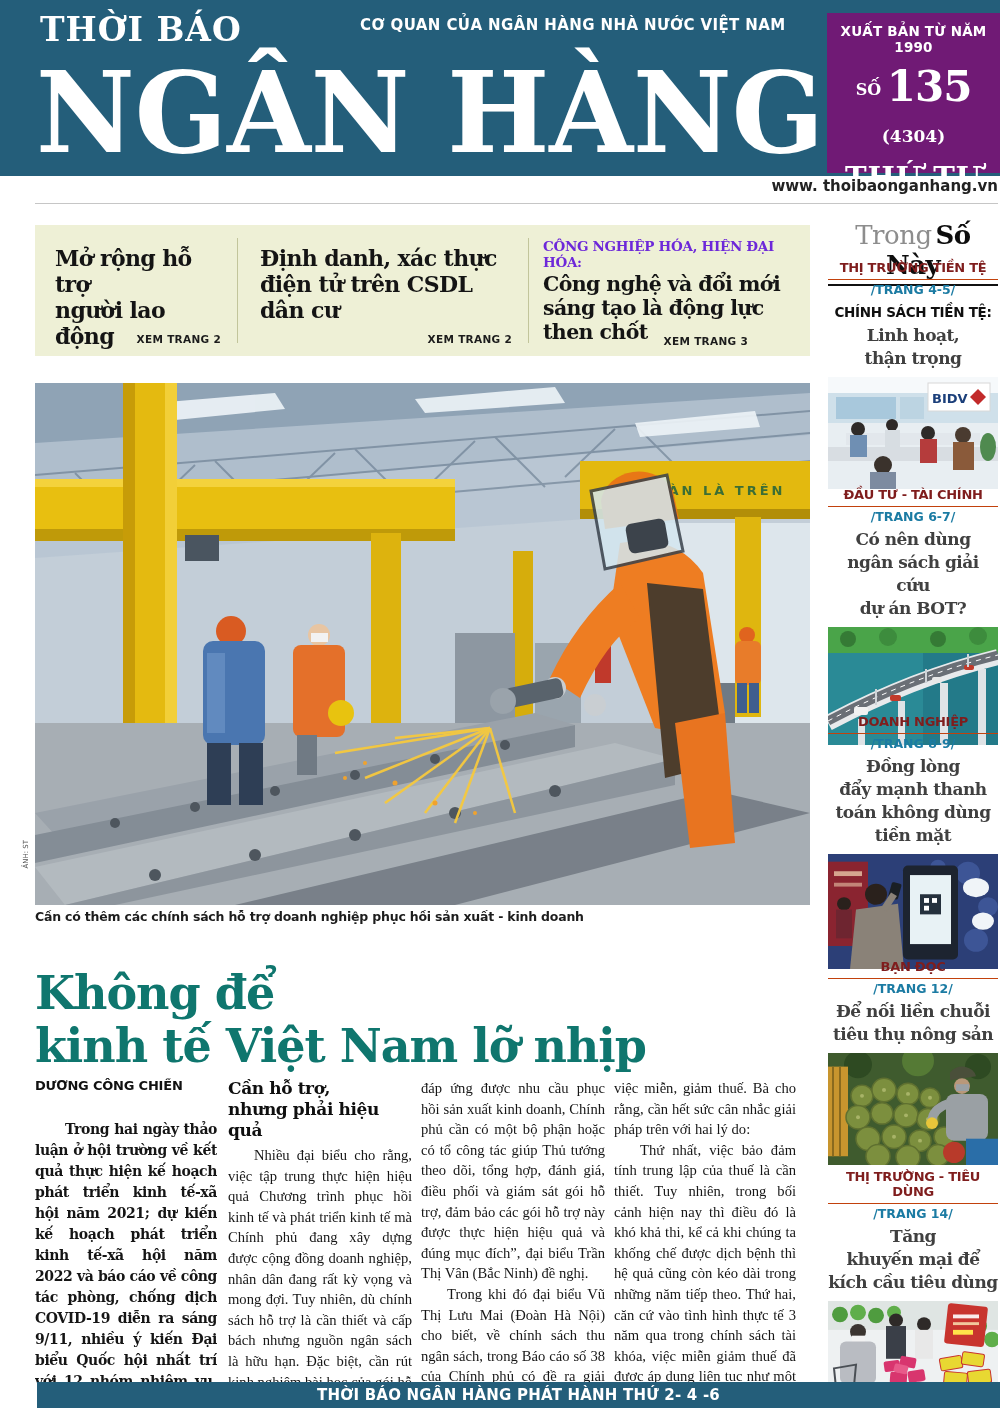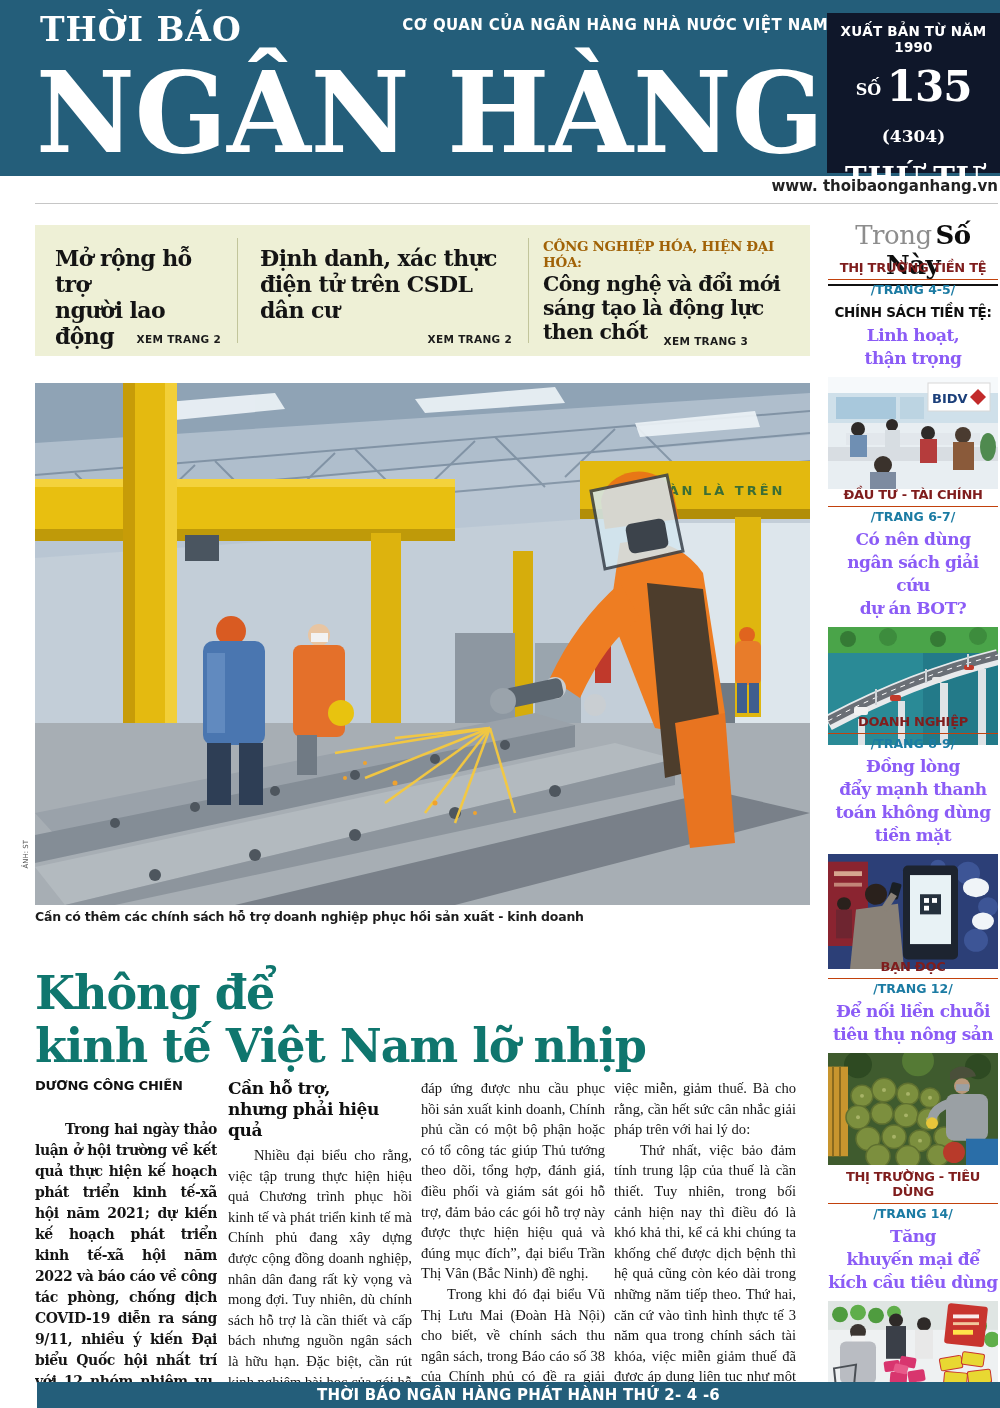--- a/index.html
+++ b/index.html
@@ -4,24 +4,24 @@
 <style>
   html,body{margin:0;padding:0;background:#fff;}
   .page{position:relative;width:1000px;height:1408px;background:#fff;overflow:hidden;
         font-family:"Liberation Serif",serif;color:#111;}
 
   
   .masthead{position:absolute;left:0;top:0;width:1000px;height:176px;background:#245e7a;}
   .mast-title1{position:absolute;left:40px;top:10px;font-family:"DejaVu Serif",serif;
                font-weight:bold;font-size:33px;color:#fff;letter-spacing:1px;}
   .mast-title2-svg{position:absolute;left:34px;top:40px;}
-  .mast-tagline{position:absolute;left:360px;top:16px;width:468px;text-align:right;
+  .mast-tagline{position:absolute;left:360px;top:16px;width:468px;text-align:left;
                 font-family:"DejaVu Sans",sans-serif;font-weight:bold;font-size:15px;
                 color:#fff;letter-spacing:.4px;}
-  .issue-panel{position:absolute;right:0;top:13px;width:173px;height:160px;background:#0f172a;
+  .issue-panel{position:absolute;right:0;top:13px;width:173px;height:160px;background:#701a75;
                color:#fff;font-family:"DejaVu Sans",sans-serif;text-align:center;}
   .issue-since{margin-top:10px;font-size:13.5px;font-weight:bold;letter-spacing:.2px;}
   .issue-numrow{margin-top:12px;line-height:40px;font-family:"DejaVu Serif",serif;font-weight:bold;}
   .issue-prefix{font-size:16px;vertical-align:6px;}
   .issue-number{font-size:42px;letter-spacing:-1px;}
   .issue-total{font-size:17px;vertical-align:6px;}
   .issue-weekday{font-family:"DejaVu Serif",serif;font-size:29px;font-weight:bold;letter-spacing:1px;line-height:30px;}
   .issue-date{margin-top:9px;font-size:14px;font-weight:bold;letter-spacing:.2px;}
   .issue-price{margin-top:13px;font-size:14.5px;font-weight:bold;}
   .website-row{position:absolute;right:2px;top:177px;width:400px;text-align:right;
@@ -33,21 +33,21 @@
            display:flex;}
   .teaser{position:relative;height:100%;box-sizing:border-box;}
   .teaser1{width:202px;padding:20px 8px 16px 20px;}
   .teaser2{width:290px;padding:20px 8px 8px 22px;}
   .teaser3{width:279px;padding:13px 14px 0 14px;}
   .teaser-divider{width:1px;margin:13px 0;background:#c2c59b;}
   .teaser-title{font-family:"DejaVu Serif",serif;font-weight:bold;font-size:22px;
                 line-height:26px;letter-spacing:-.6px;white-space:pre-line;color:#141414;}
   .teaser3 .teaser-title{font-size:20.5px;line-height:24px;}
   .teaser-kicker{font-family:"DejaVu Serif",serif;font-weight:bold;font-size:13.5px;
-                 letter-spacing:-.3px;margin-bottom:2px;color:#a16207;}
+                 letter-spacing:-.3px;margin-bottom:2px;color:#6d28d9;}
   .teaser-ref{position:absolute;right:16px;bottom:11px;font-family:"DejaVu Sans",sans-serif;
               font-weight:bold;font-size:10.5px;letter-spacing:.3px;color:#1c1c1c;}
   .teaser3 .teaser-ref{bottom:9px;right:60px;}
 
   
   .main-photo{position:absolute;left:35px;top:383px;width:775px;height:522px;}
   .photo-credit{position:absolute;left:22px;top:840px;writing-mode:vertical-rl;
                 transform:rotate(180deg);font-family:"DejaVu Sans",sans-serif;font-size:7px;color:#555;}
   .photo-caption{position:absolute;left:35px;top:909px;width:775px;
                  font-family:"DejaVu Sans",sans-serif;font-weight:bold;font-size:12.5px;
@@ -81,21 +81,21 @@
   .sb-header .part1{color:#8d8d8d;}
   .sb-header .part2{color:#0d0d0d;font-weight:bold;margin-left:4px;}
   .sb-section{position:absolute;left:0;width:170px;text-align:center;}
   .sb-label{font-family:"DejaVu Sans",sans-serif;font-weight:bold;font-size:13px;
             letter-spacing:-.3px;color:#7f1d1d;padding-bottom:4px;border-bottom:1px solid #c2410c;}
   .sb-page{margin-top:2px;font-family:"DejaVu Sans",sans-serif;font-weight:bold;
            font-size:12.5px;color:#1b7ba3;}
   .sb-kicker{margin-top:7px;font-family:"DejaVu Sans",sans-serif;font-weight:bold;
              font-size:13.5px;letter-spacing:-.3px;color:#101010;}
   .sb-title{margin-top:4px;margin-bottom:7px;font-family:"DejaVu Serif",serif;font-weight:bold;
-            font-size:17px;line-height:23px;letter-spacing:-.5px;white-space:pre-line;color:#8b5cf6;}
+            font-size:17px;line-height:23px;letter-spacing:-.5px;white-space:pre-line;color:#404040;}
   .sb-img{display:block;width:170px;}
 
   
   .footer-bar{position:absolute;left:37px;top:1382px;width:963px;height:26px;background:#245e7a;
               color:#fff;text-align:center;line-height:26px;
               font-family:"DejaVu Sans",sans-serif;font-weight:bold;font-size:15px;letter-spacing:.2px;}
 </style>
 </head>
 <body>
 

